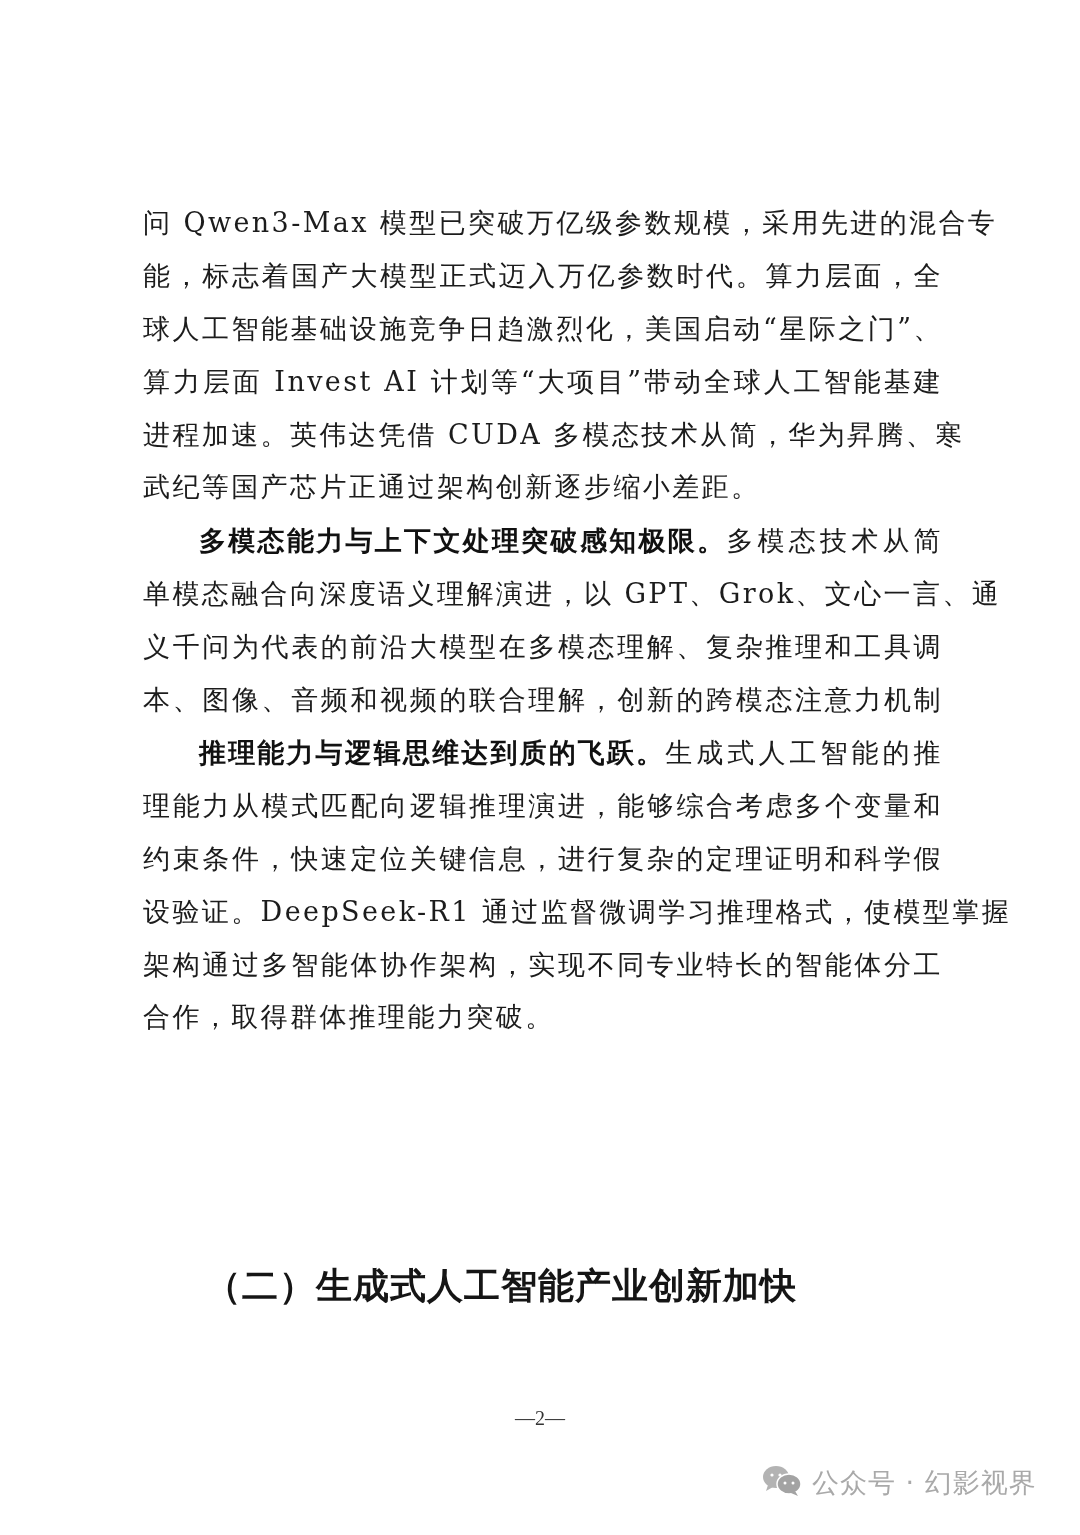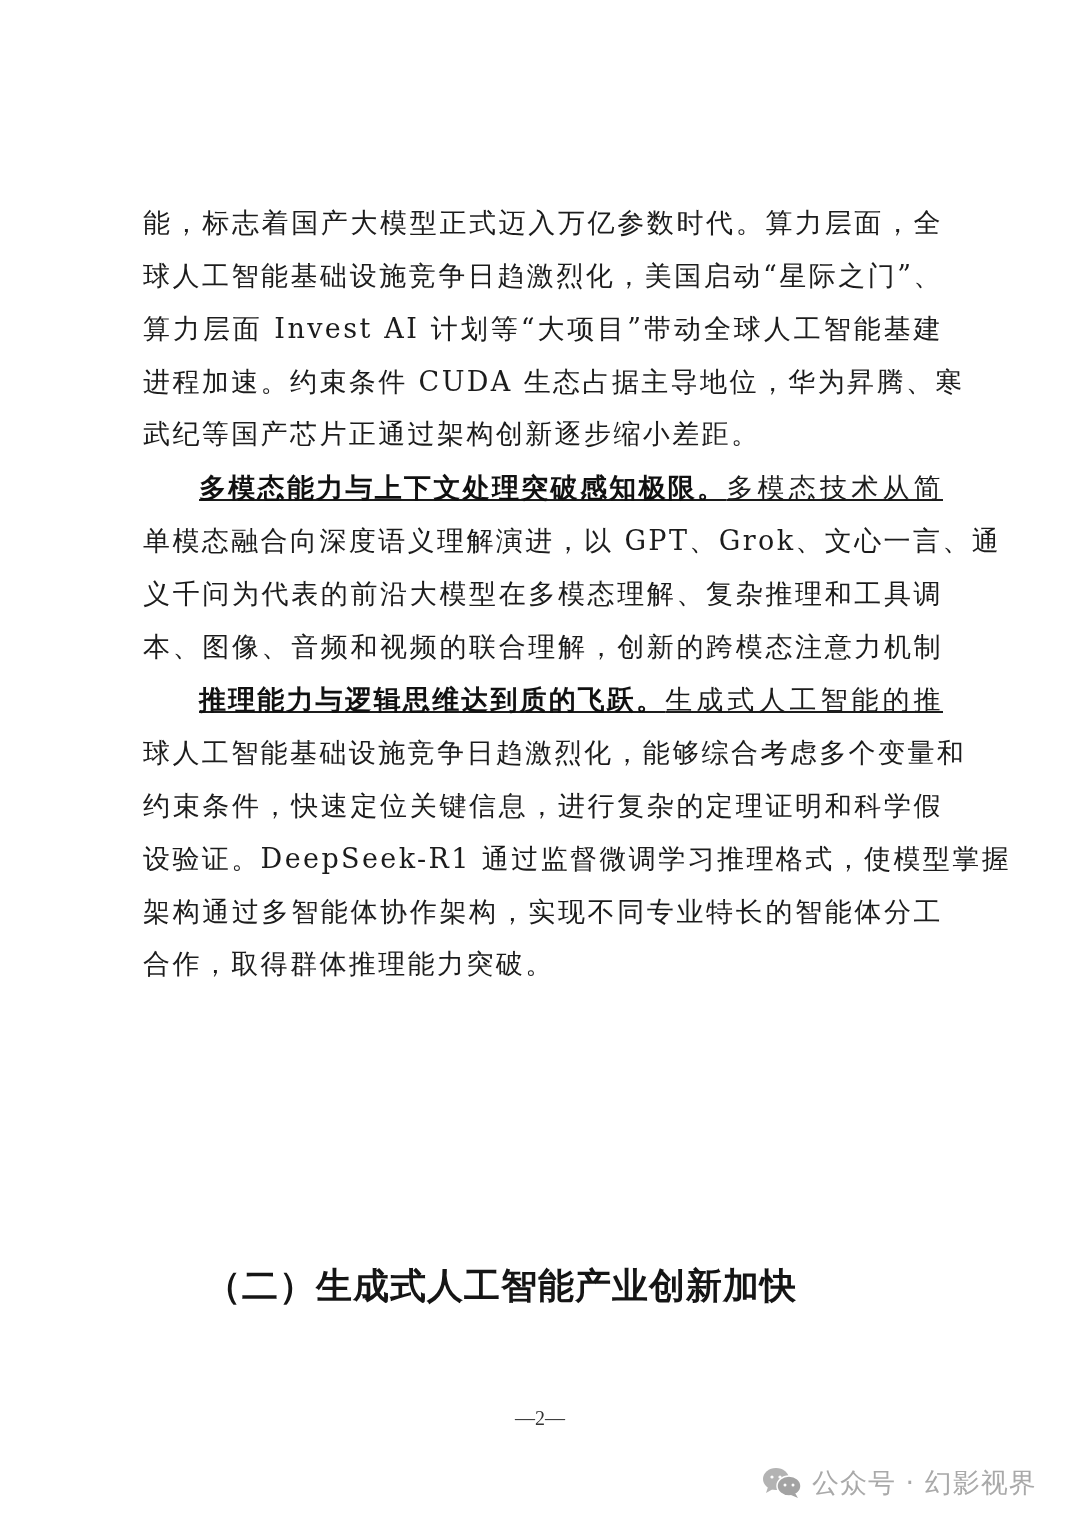--- a/index.html
+++ b/index.html
@@ -37,21 +37,20 @@
       text-align: justify;
       text-align-last: justify;
       color: #1c1c1c;
     }
     .line.last {
       text-align-last: left;
       font-family: Liberation Serif, serif;
     }
     .line.indent {
       padding-left: 56px;
-      text-decoration: underline;
     }
     .lead {
       font-family: "DejaVu Sans", "Liberation Sans", sans-serif;
       font-weight: bold;
       letter-spacing: 0.5px;
       color: #111111;
     }
     .section-heading {
       position: absolute;
       left: 205px;
@@ -71,54 +70,54 @@
       text-align: center;
       font-size: 20px;
       color: #333333;
       font-family: "Liberation Serif", serif;
     }
     .watermark {
       position: absolute;
       left: 762px;
       top: 1465px;
       display: flex;
-      align-items: center;
       gap: 10px;
       color: #a9a9a9;
       font-family: "DejaVu Sans", "Liberation Sans", sans-serif;
       font-size: 27px;
       white-space: nowrap;
       letter-spacing: 1px;
     }
     .wechat-icon {
       width: 40px;
       height: 32px;
       position: relative;
       display: inline-block;
     }
   </style>
 </head>
 <body>
 
 <div class="page">
   <div class="body-text">
 
+    <div class="line">问 Qwen3-Max 模型已突破万亿级参数规模，采用先进的混合专</div>
     <div class="line">能，标志着国产大模型正式迈入万亿参数时代。算力层面，全</div>
     <div class="line">球人工智能基础设施竞争日趋激烈化，美国启动“星际之门”、</div>
     <div class="line">算力层面 Invest AI 计划等“大项目”带动全球人工智能基建</div>
-    <div class="line">进程加速。约束条件 CUDA 生态占据主导地位，华为昇腾、寒</div>
+    <div class="line">进程加速。英伟达凭借 CUDA 多模态技术从简，华为昇腾、寒</div>
     <div class="line last">武纪等国产芯片正通过架构创新逐步缩小差距。</div>
 
     <div class="line indent"><span class="lead">多模态能力与上下文处理突破感知极限。</span><span>多模态技术从简</span></div>
     <div class="line">单模态融合向深度语义理解演进，以 GPT、Grok、文心一言、通</div>
     <div class="line">义千问为代表的前沿大模型在多模态理解、复杂推理和工具调</div>
     <div class="line">本、图像、音频和视频的联合理解，创新的跨模态注意力机制</div>
 
     <div class="line indent"><span class="lead">推理能力与逻辑思维达到质的飞跃。</span><span>生成式人工智能的推</span></div>
-    <div class="line">球人工智能基础设施竞争日趋激烈化，能够综合考虑多个变量和</div>
+    <div class="line">理能力从模式匹配向逻辑推理演进，能够综合考虑多个变量和</div>
     <div class="line">约束条件，快速定位关键信息，进行复杂的定理证明和科学假</div>
     <div class="line">设验证。DeepSeek-R1 通过监督微调学习推理格式，使模型掌握</div>
     <div class="line">架构通过多智能体协作架构，实现不同专业特长的智能体分工</div>
     <div class="line last">合作，取得群体推理能力突破。</div>
   </div>
 
   <div class="section-heading">（二）生成式人工智能产业创新加快</div>
 
   <div class="page-number">—2—</div>
 

